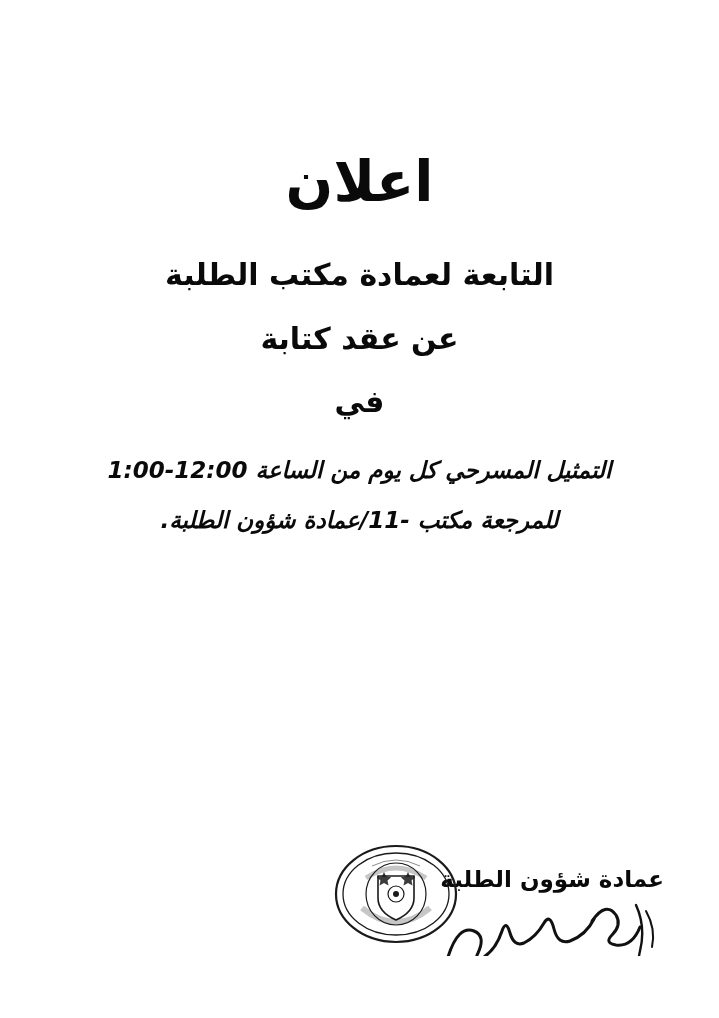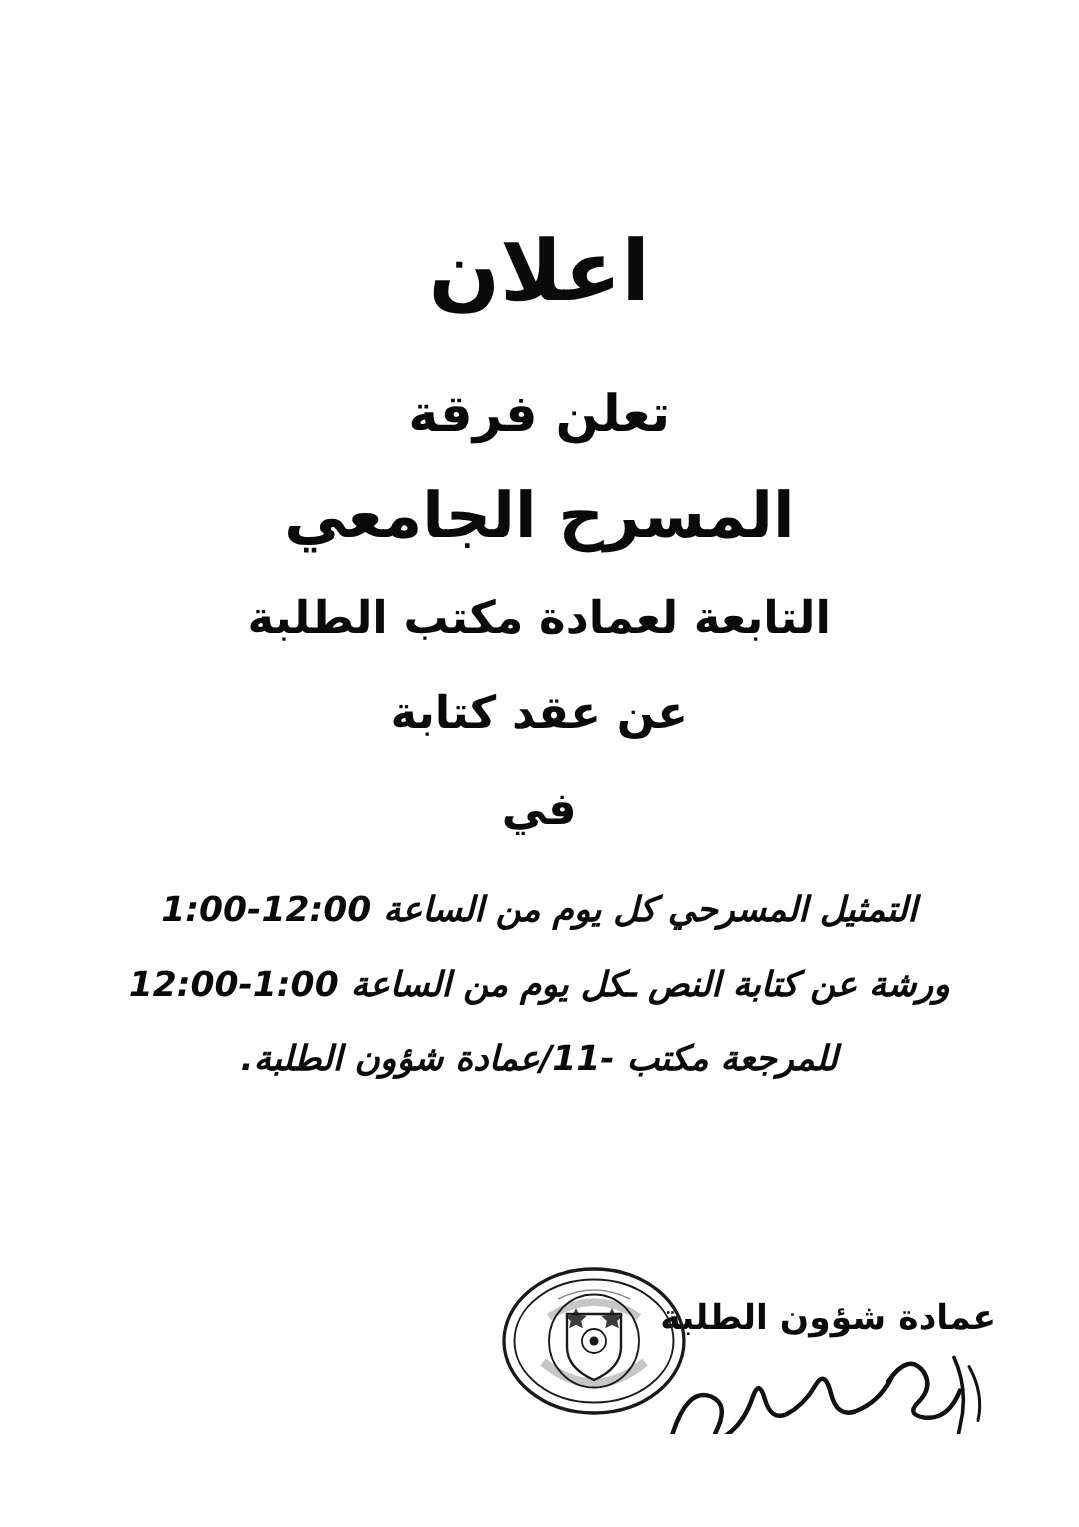--- a/index.html
+++ b/index.html
@@ -103,33 +103,30 @@
 </style>
 </head>
 <body>
 
 <div class="page">
 
   <div class="doc-body">
 
     <div class="title">اعلان</div>
 
-    <div class="line-announce">تعلن فرقة</div>
 
-    <div class="line-troupe">المسرح الجامعي</div>
 
     <div class="line-affil">التابعة لعمادة مكتب الطلبة</div>
 
     <div class="line-about">عن عقد كتابة</div>
 
     <div class="line-in">في</div>
 
     <div class="detail">التمثيل المسرحي كل يوم من الساعة 12:00-1:00</div>
 
-    <div class="detail">ورشة عن كتابة النص ـكل يوم من الساعة 1:00-12:00</div>
 
     <div class="detail last">للمرجعة مكتب -11/عمادة شؤون الطلبة.</div>
 
   </div>
 
   <div class="footer">عمادة شؤون الطلبة</div>
 
   <div class="stamp">
     <svg viewBox="0 0 128 105" width="128" height="105" aria-hidden="true">
       <ellipse cx="64" cy="52" rx="60" ry="48" fill="none" stroke="#1a1a1a" stroke-width="2.2"></ellipse>

